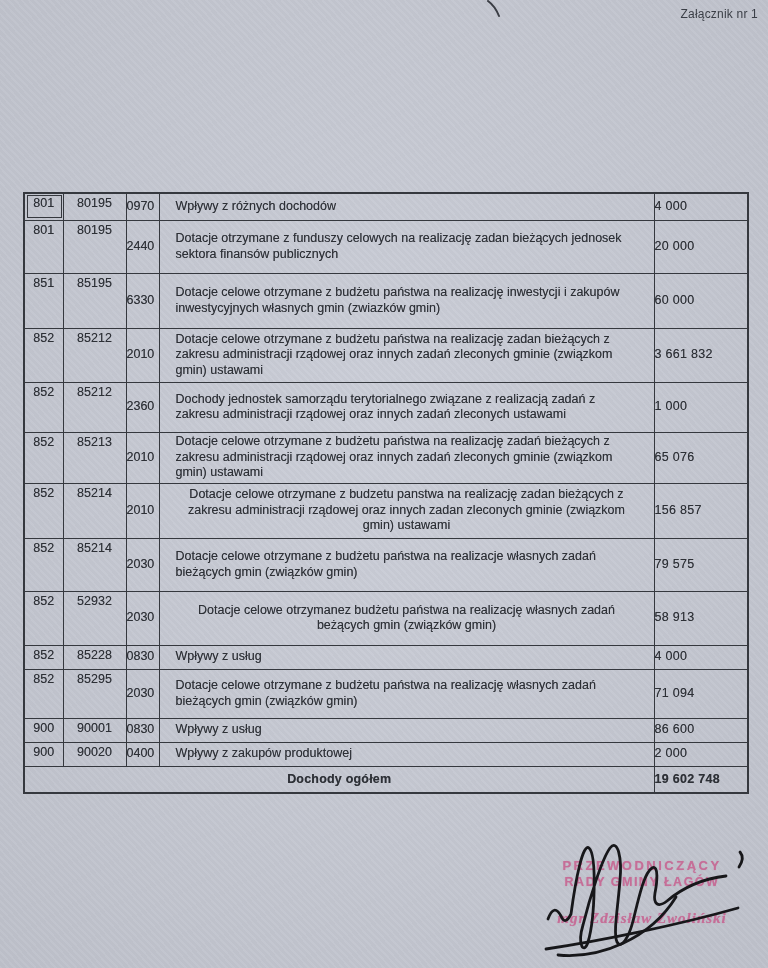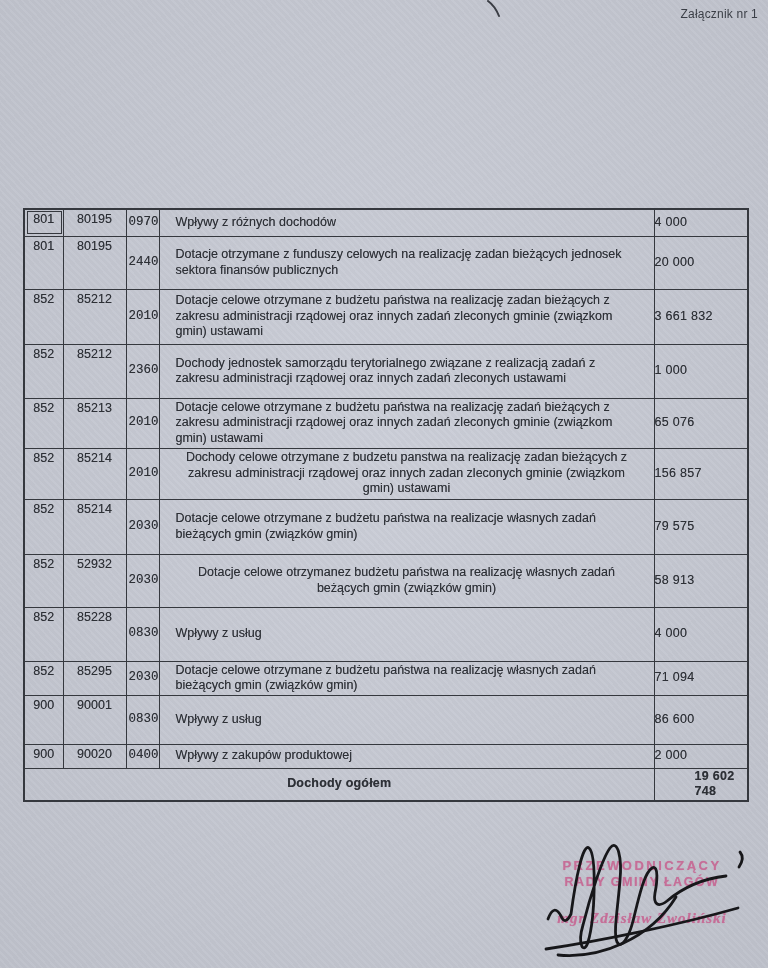--- a/index.html
+++ b/index.html
@@ -25,38 +25,38 @@
   .header-note{
     position:absolute; top:7px; right:10px;
     text-align:right; font-size:12px; line-height:15px;
     color:#3a3e46; letter-spacing:.2px;
   }
   
   .top-speck{position:absolute; left:483px; top:0; width:22px; height:18px;}
 
   
   table.budget{
-    position:absolute; left:23px; top:208px;
+    position:absolute; left:23px; top:192px;
     width:724px; border-collapse:collapse;
     border:2px solid var(--border);
     table-layout:fixed;
   }
   table.budget td{
     border:1.5px solid var(--border);
     font-size:12.5px; line-height:15.5px;
     color:var(--ink);
     text-shadow:0 0 .4px rgba(45,48,54,.55);
     overflow:hidden;
   }
   col.c-dzial{width:39px;} col.c-rozdzial{width:63px;}
   col.c-paragraf{width:33px;} col.c-desc{width:495px;} col.c-amount{width:94px;}
   td.dzial,td.rozdzial{
     text-align:center; vertical-align:top; padding-top:2px; font-size:13px;
   }
-  td.paragraf{text-align:right; vertical-align:middle; font-size:13px;font-family:Liberation Mono, monospace;}
+  td.paragraf{text-align:left; vertical-align:middle; font-size:13px;}
   td.desc{vertical-align:middle; padding:1px 16px; text-align:left;}
   td.desc.center{text-align:center;}
   td.amount{text-align:left; vertical-align:middle; padding-right:7px; font-size:13px; letter-spacing:.3px;}
   
   tbody tr:first-child td.dzial{position:relative;}
   tbody tr:first-child td.dzial::after{
     content:""; position:absolute; inset:1px 1px 2px 2px;
     border:1.5px solid var(--border); pointer-events:none;
   }
   
@@ -69,21 +69,21 @@
   tbody tr:nth-child(7){height:55px;}
   tbody tr:nth-child(8){height:53px;}
   tbody tr:nth-child(9){height:54px;}
   tbody tr:nth-child(10){height:24px;}
   tbody tr:nth-child(11){height:49px;}
   tbody tr:nth-child(12){height:24px;}
   tbody tr:nth-child(13){height:24px;}
   tr.total-row{height:27px;}
   tr.total-row td{font-weight:bold;margin-top:37px;}
   td.total-label{text-align:center; vertical-align:middle; font-size:13.5px; letter-spacing:.2px;}
-  td.total-amount{font-size:13.5px;padding-left:40px;}
+  td.total-amount{font-size:13.5px;}
 
   
   .stamp{
     position:absolute; left:533px; top:858px; width:218px;
     text-align:center; color:var(--stamp);
     opacity:.85;
     text-shadow:0 0 1px rgba(199,96,143,.7);
   }
   .stamp .line1{font-size:13px; font-weight:bold; letter-spacing:2.5px;}
   .stamp .line2{font-size:12.5px; font-weight:bold; letter-spacing:1.5px; margin-top:2px;}
@@ -124,20 +124,27 @@
   </tr>
 
   <tr>
     <td class="dzial">801</td>
     <td class="rozdzial">80195</td>
     <td class="paragraf">2440</td>
     <td class="desc">Dotacje otrzymane z funduszy celowych na realizację zadan bieżących jednosek sektora finansów publicznych</td>
     <td class="amount">20 000</td>
   </tr>
 
+  <tr>
+    <td class="dzial">851</td>
+    <td class="rozdzial">85195</td>
+    <td class="paragraf">6330</td>
+    <td class="desc">Dotacje celowe otrzymane z budżetu państwa na realizację inwestycji i zakupów inwestycyjnych własnych gmin (zwiazków gmin)</td>
+    <td class="amount">60 000</td>
+  </tr>
 
   <tr>
     <td class="dzial">852</td>
     <td class="rozdzial">85212</td>
     <td class="paragraf">2010</td>
     <td class="desc">Dotacje celowe otrzymane z budżetu państwa na realizację zadan bieżących z zakresu administracji rządowej oraz innych zadań zleconych gminie (związkom gmin) ustawami</td>
     <td class="amount">3 661 832</td>
   </tr>
 
   <tr>
@@ -153,21 +160,21 @@
     <td class="rozdzial">85213</td>
     <td class="paragraf">2010</td>
     <td class="desc">Dotacje celowe otrzymane z budżetu państwa na realizację zadań bieżących z zakresu administracji rządowej oraz innych zadań zleconych gminie (związkom gmin) ustawami</td>
     <td class="amount">65 076</td>
   </tr>
 
   <tr>
     <td class="dzial">852</td>
     <td class="rozdzial">85214</td>
     <td class="paragraf">2010</td>
-    <td class="desc center">Dochody celowe otrzymane z budzetu panstwa na realizację zadan bieżących z zakresu administracji rządowej oraz innych zadan zleconych gminie (związkom gmin) ustawami</td>
+    <td class="desc center">Dotacje celowe otrzymane z budzetu panstwa na realizację zadan bieżących z zakresu administracji rządowej oraz innych zadan zleconych gminie (związkom gmin) ustawami</td>
     <td class="amount">156 857</td>
   </tr>
 
   <tr>
     <td class="dzial">852</td>
     <td class="rozdzial">85214</td>
     <td class="paragraf">2030</td>
     <td class="desc">Dotacje celowe otrzymane z budżetu państwa na realizacje własnych zadań bieżących gmin (związków gmin)</td>
     <td class="amount">79 575</td>
   </tr>

